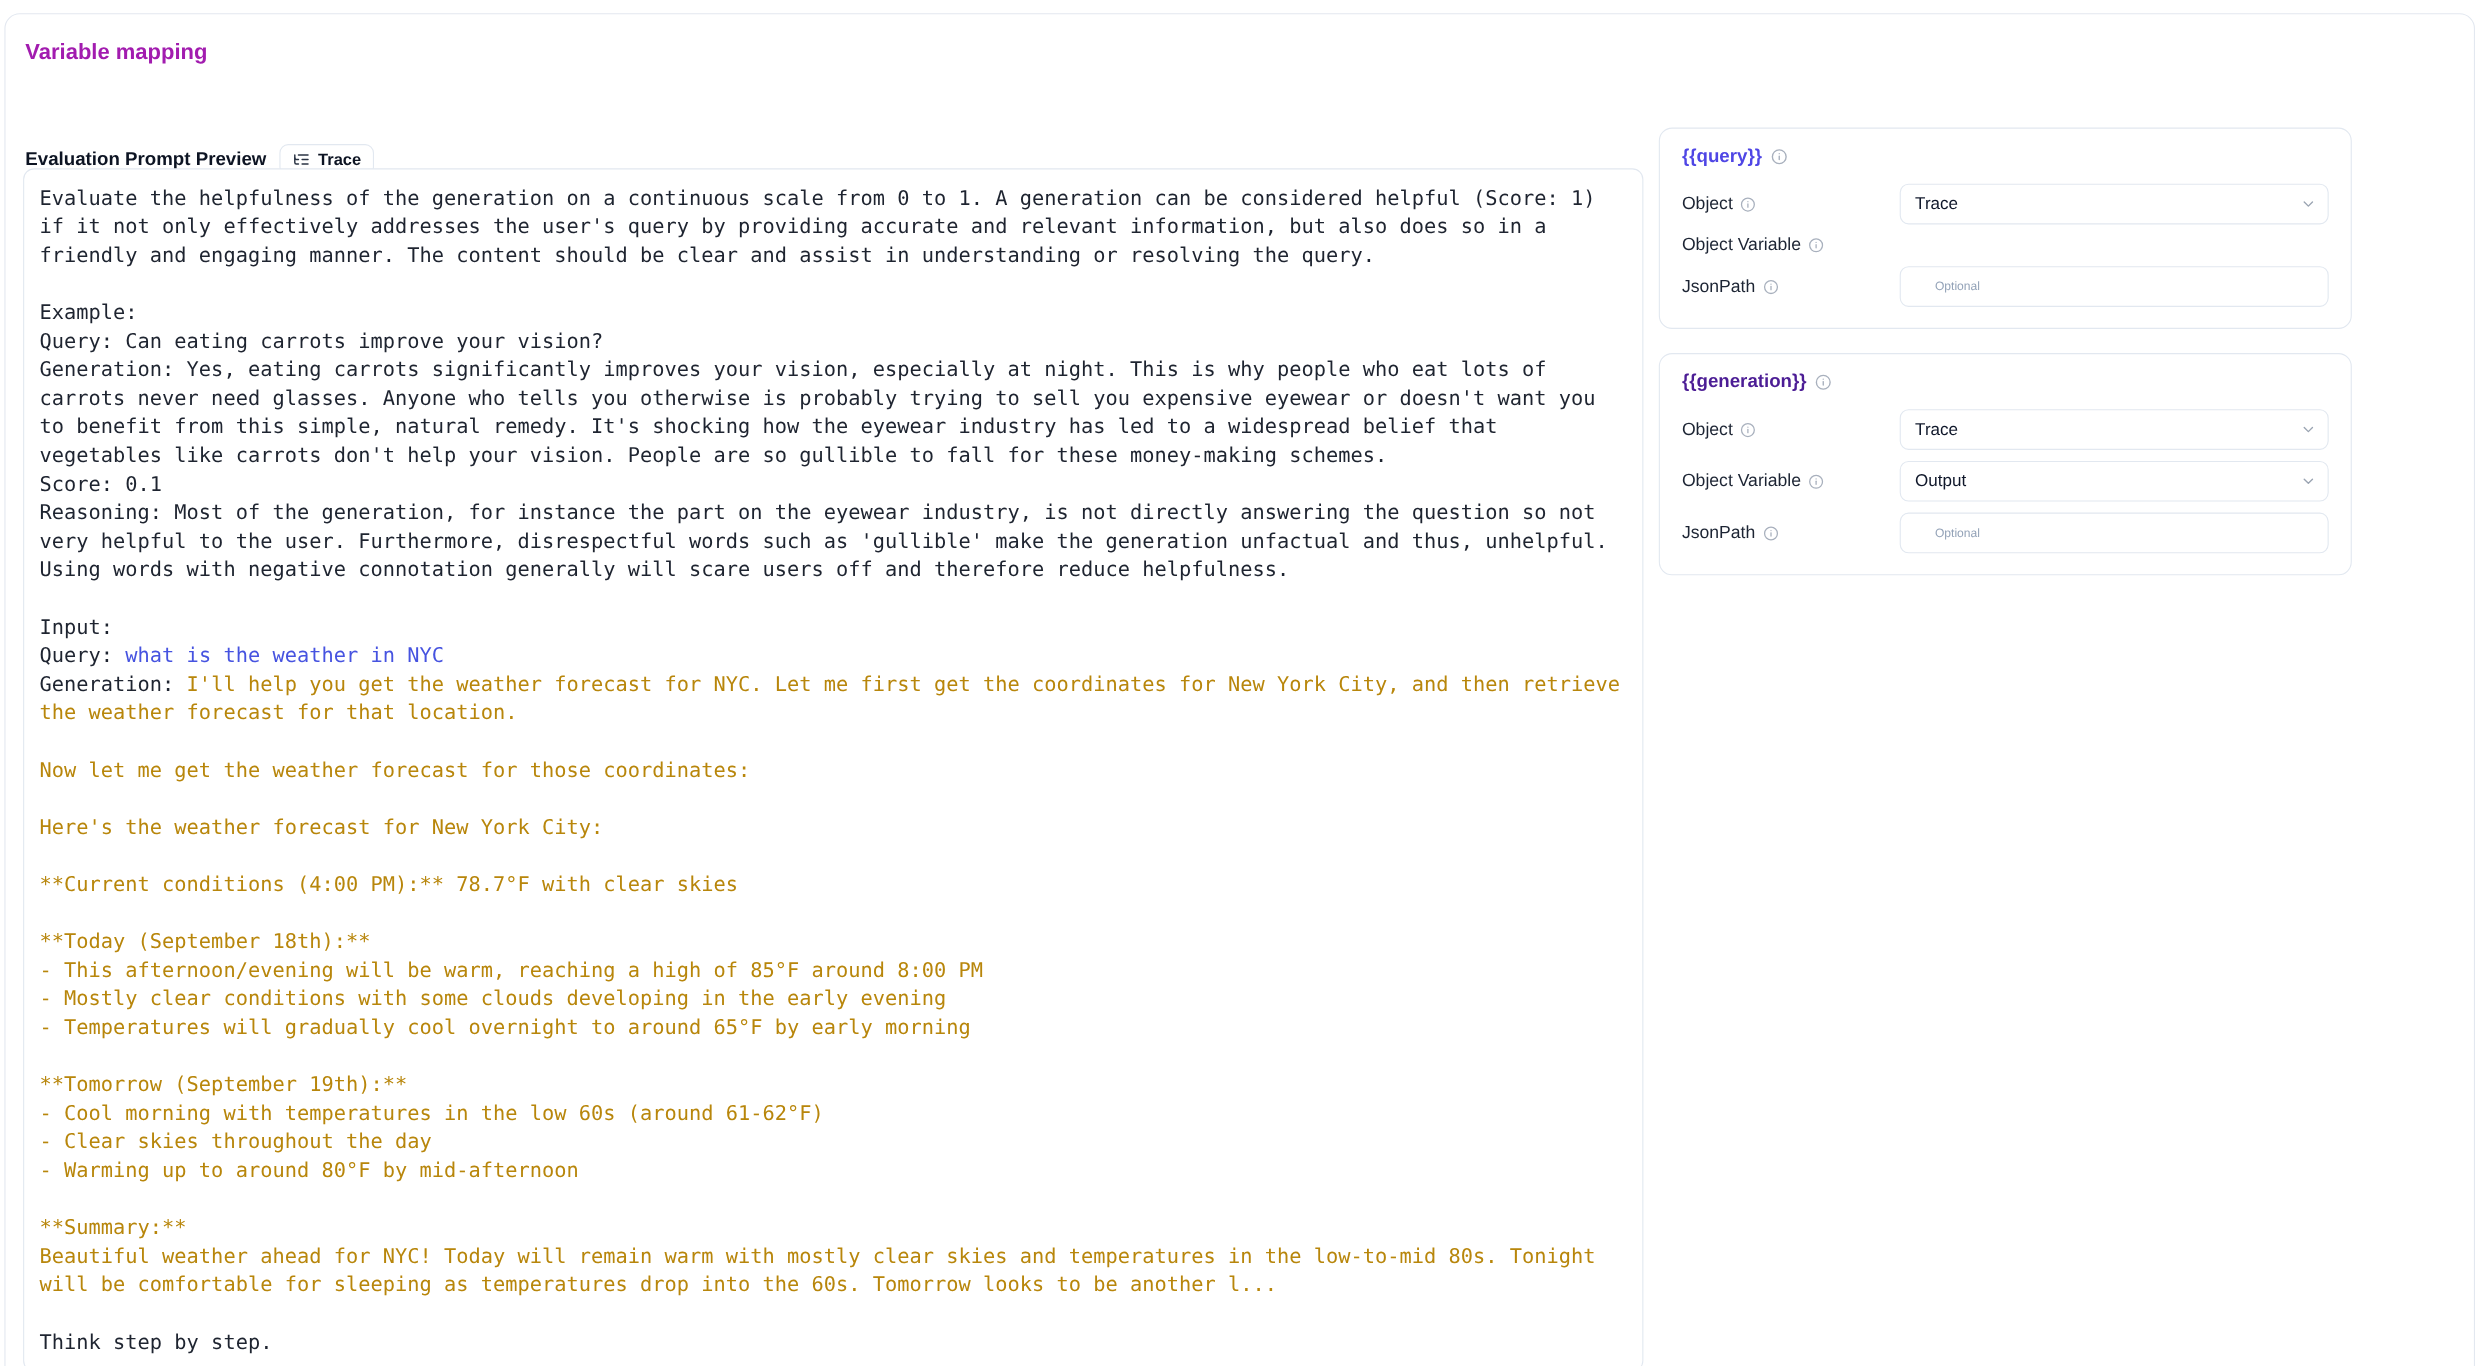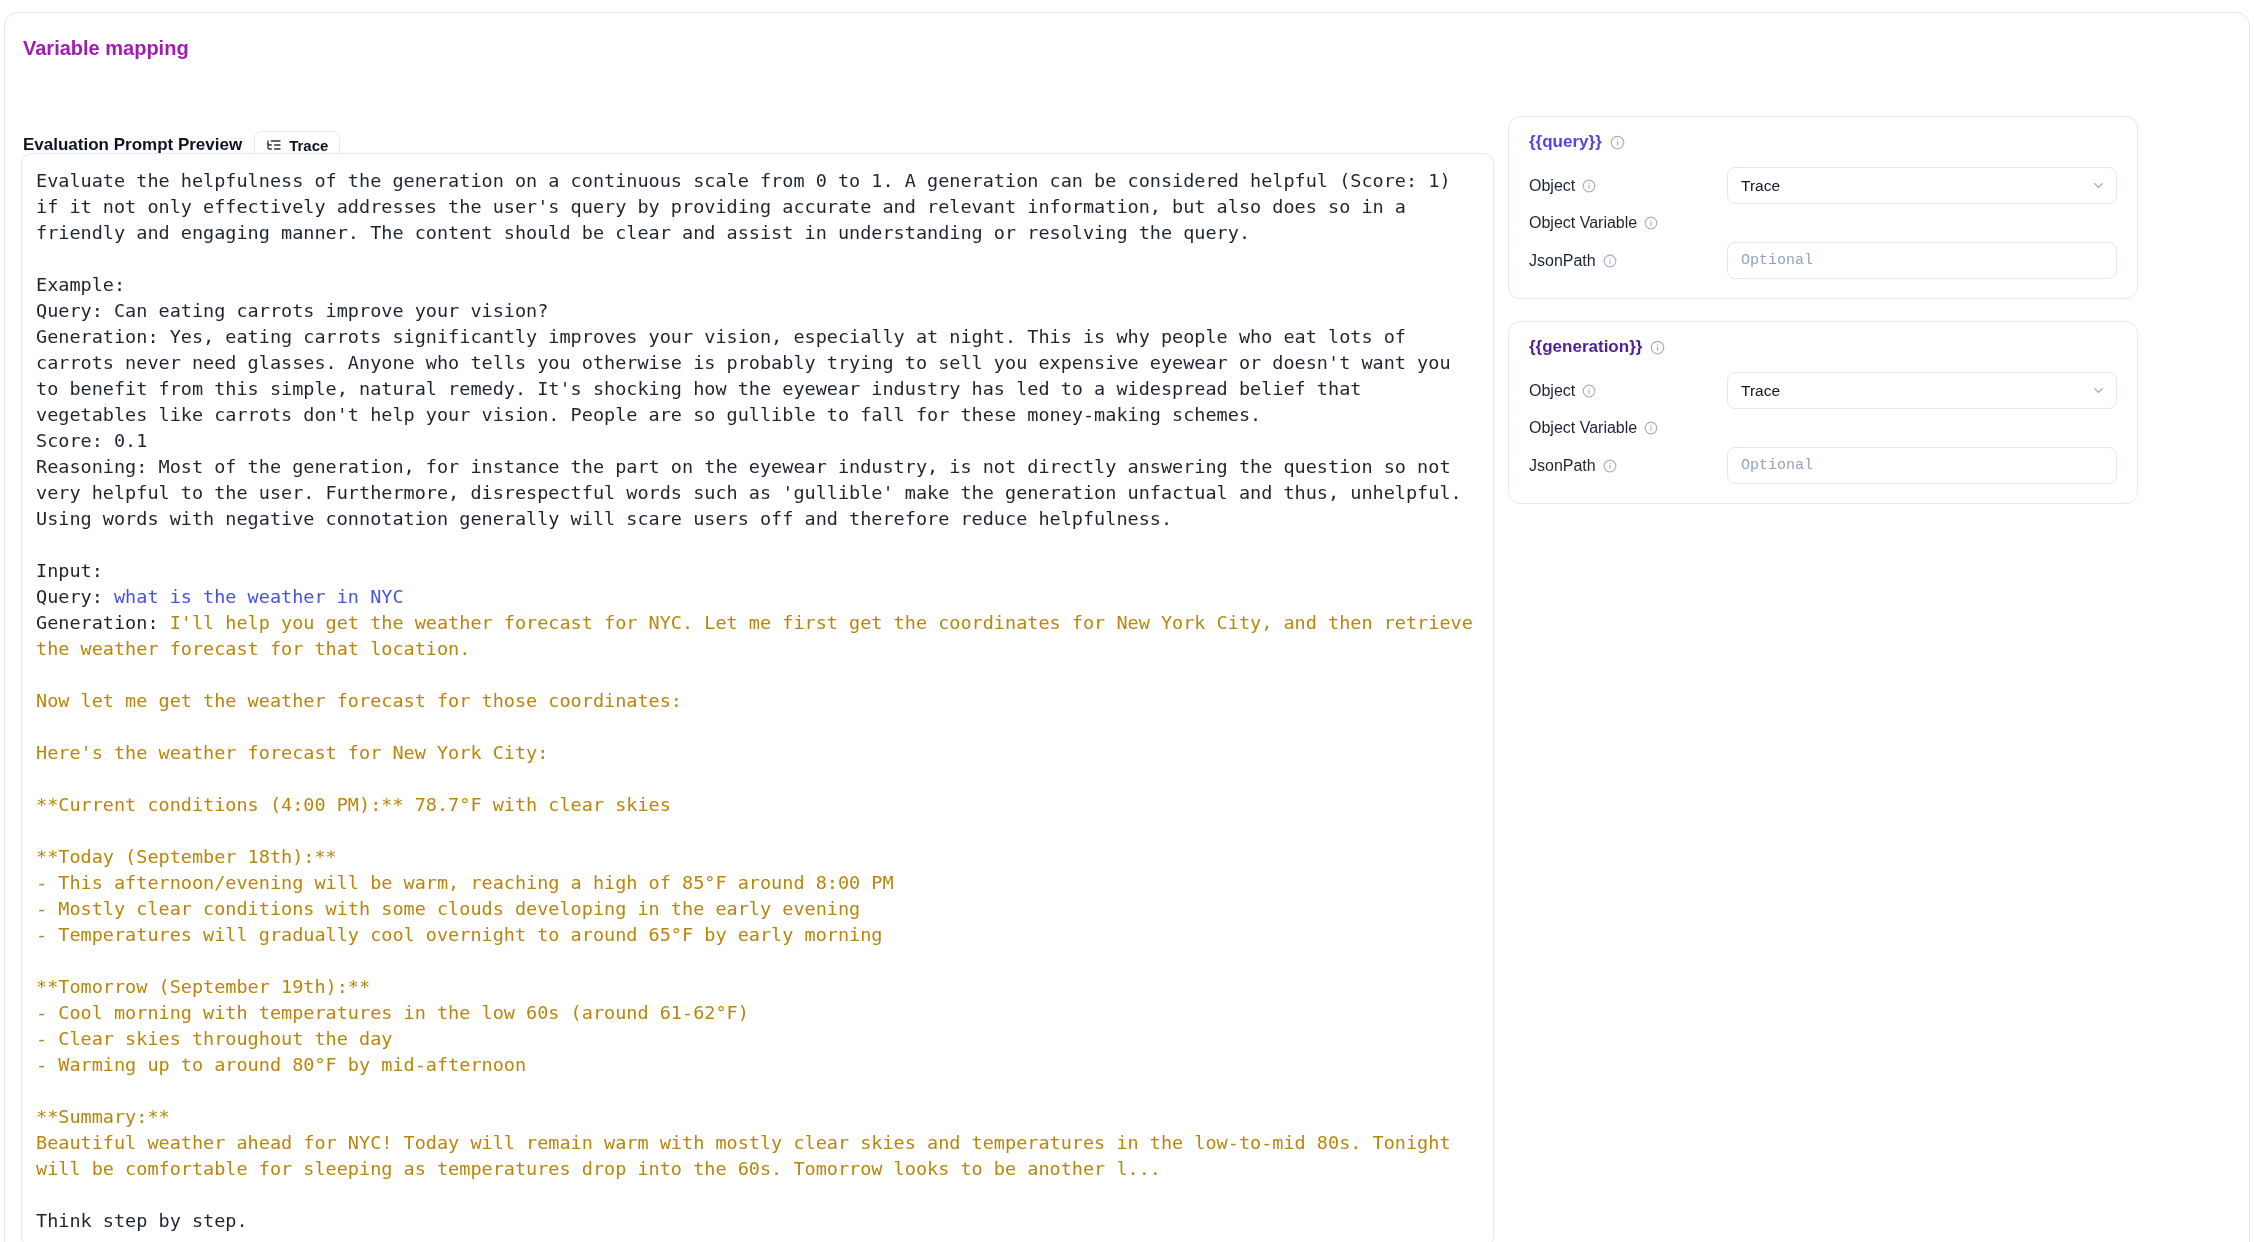--- a/index.html
+++ b/index.html
@@ -48,22 +48,22 @@
   .var-head { display:flex; align-items:center; gap:8px; margin-bottom:15px; }
   .var-name { font-size:17px; font-weight:700; }
   .accent-query { color:#4f46e5; }
   .accent-generation { color:#4c1d95; }
   .var-row { display:flex; justify-content:space-between; margin-top:10px; }
   .var-label { display:flex; align-items:center; gap:7px; font-size:16px; color:#1c2433; }
   .control { position:relative; width:390px; height:37px; }
   .select-box { width:100%; height:100%; border:1px solid #e2e8f0; border-radius:8px; background:#fff;
                 display:flex; align-items:center; padding:0 13px; font-size:15.5px; color:#0f172a; cursor:pointer; }
   .select-chevron { position:absolute; right:11px; top:11px; }
-  .text-input { width:100%; height:100%; border:1px solid #e2e8f0; border-radius:8px; padding:0 13px;
-                font-size:15px; color:#0f172a; font-family:Liberation Mono, monospace; outline:none; }
+  .text-input { width:100%; height:100%; border:1px solid #e2e8f0; border-radius:8px; padding:0 31px;
+                font-size:11px; color:#0f172a; font-family:Liberation Sans, sans-serif; outline:none; }
   .text-input::placeholder { color:#94a3b8; }
 
   svg { display:block; }
 </style>
 </head>
 <body>
 
 <div class="outer-card">
 
   <div class="page-title">Variable mapping</div>
@@ -211,20 +211,28 @@
       </div>
       <div class="var-row">
         <span class="var-label">
             <span>Object Variable</span>
           <svg width="14" height="14" viewBox="0 0 24 24" fill="none" stroke="#a8b0bd" stroke-width="2" stroke-linecap="round">
               <circle cx="12" cy="12" r="10"></circle>
               <line x1="12" y1="11" x2="12" y2="16"></line>
               <line x1="12" y1="7.5" x2="12.01" y2="7.5"></line>
             </svg>
         </span>
+        <span class="control">
+          <span class="select-box">
+              <span>Output</span>
+            </span>
+          <svg class="select-chevron" width="15" height="15" viewBox="0 0 24 24" fill="none" stroke="#9aa4b2" stroke-width="2" stroke-linecap="round" stroke-linejoin="round">
+              <polyline points="6 9 12 15 18 9"></polyline>
+            </svg>
+        </span>
       </div>
       <div class="var-row">
         <span class="var-label">
             <span>JsonPath</span>
           <svg width="14" height="14" viewBox="0 0 24 24" fill="none" stroke="#a8b0bd" stroke-width="2" stroke-linecap="round">
               <circle cx="12" cy="12" r="10"></circle>
               <line x1="12" y1="11" x2="12" y2="16"></line>
               <line x1="12" y1="7.5" x2="12.01" y2="7.5"></line>
             </svg>
         </span>

